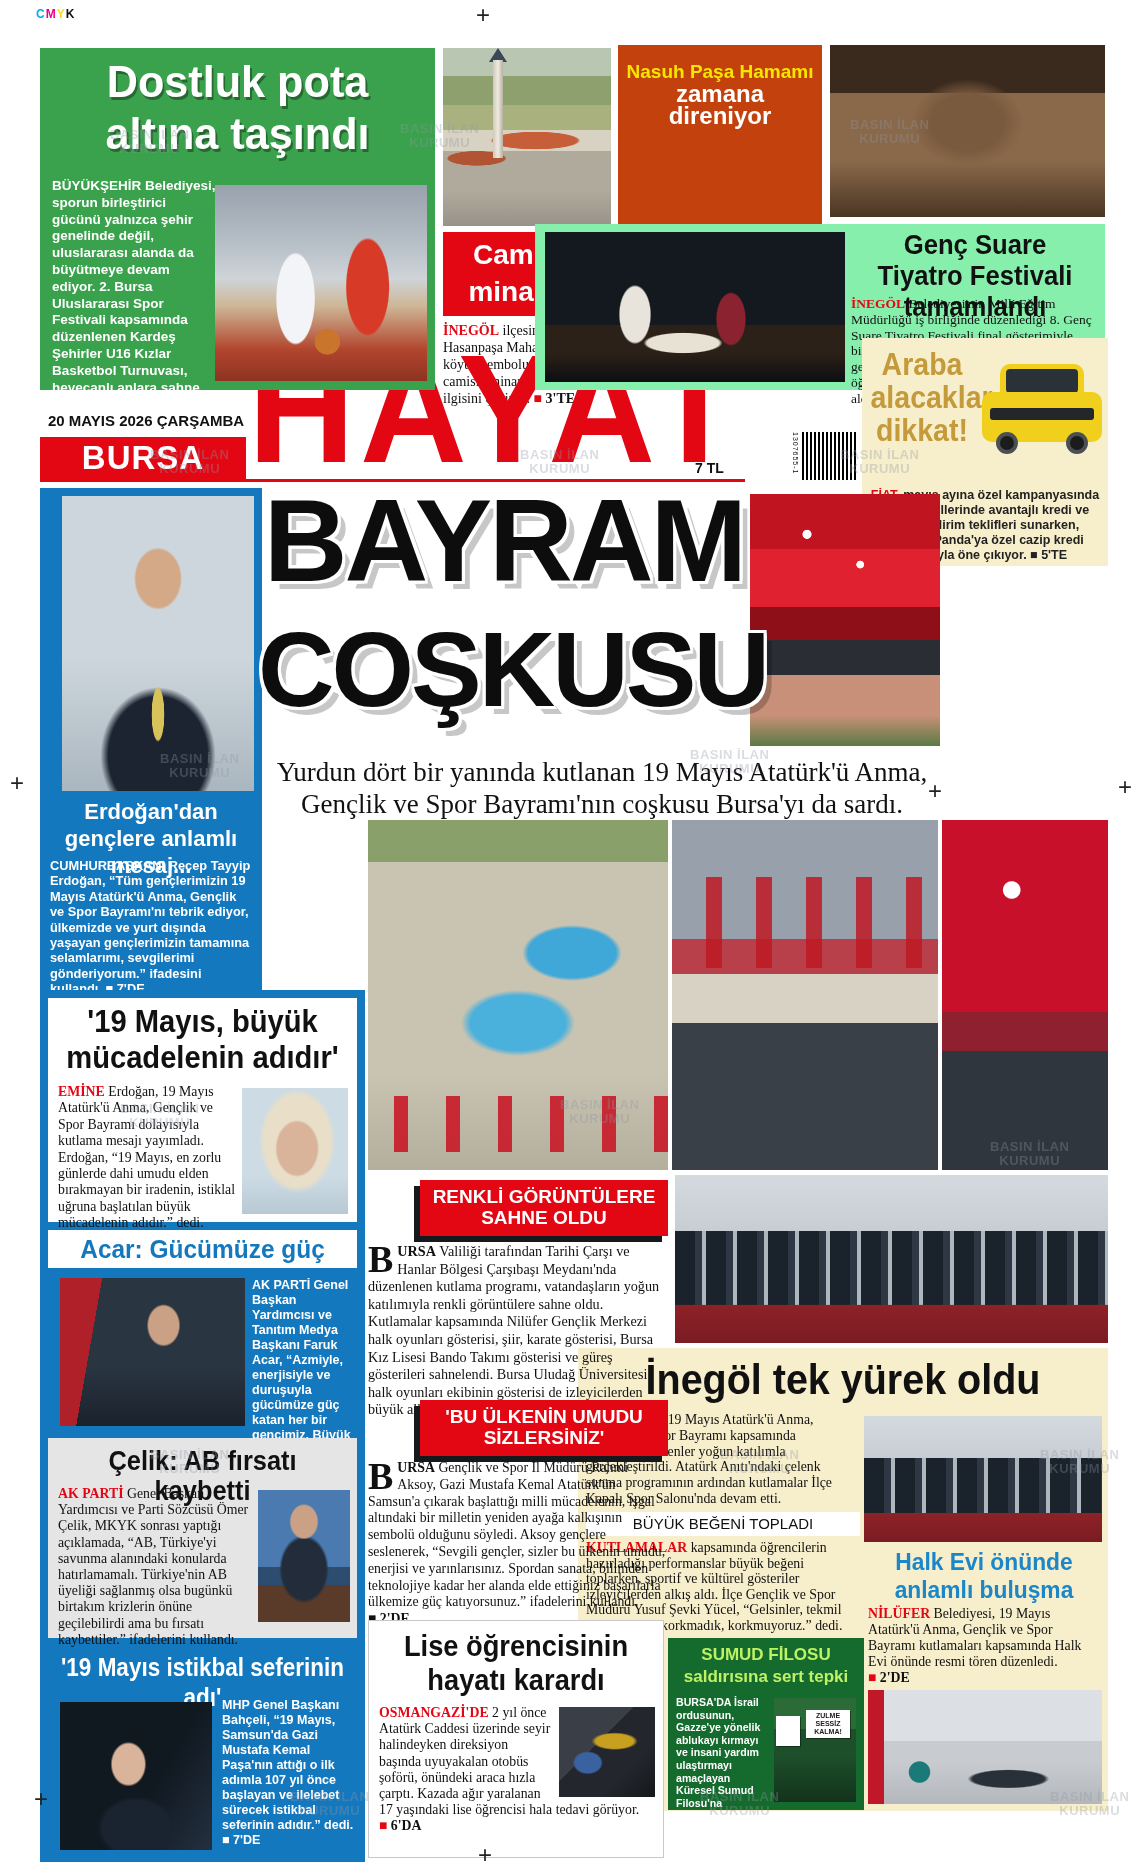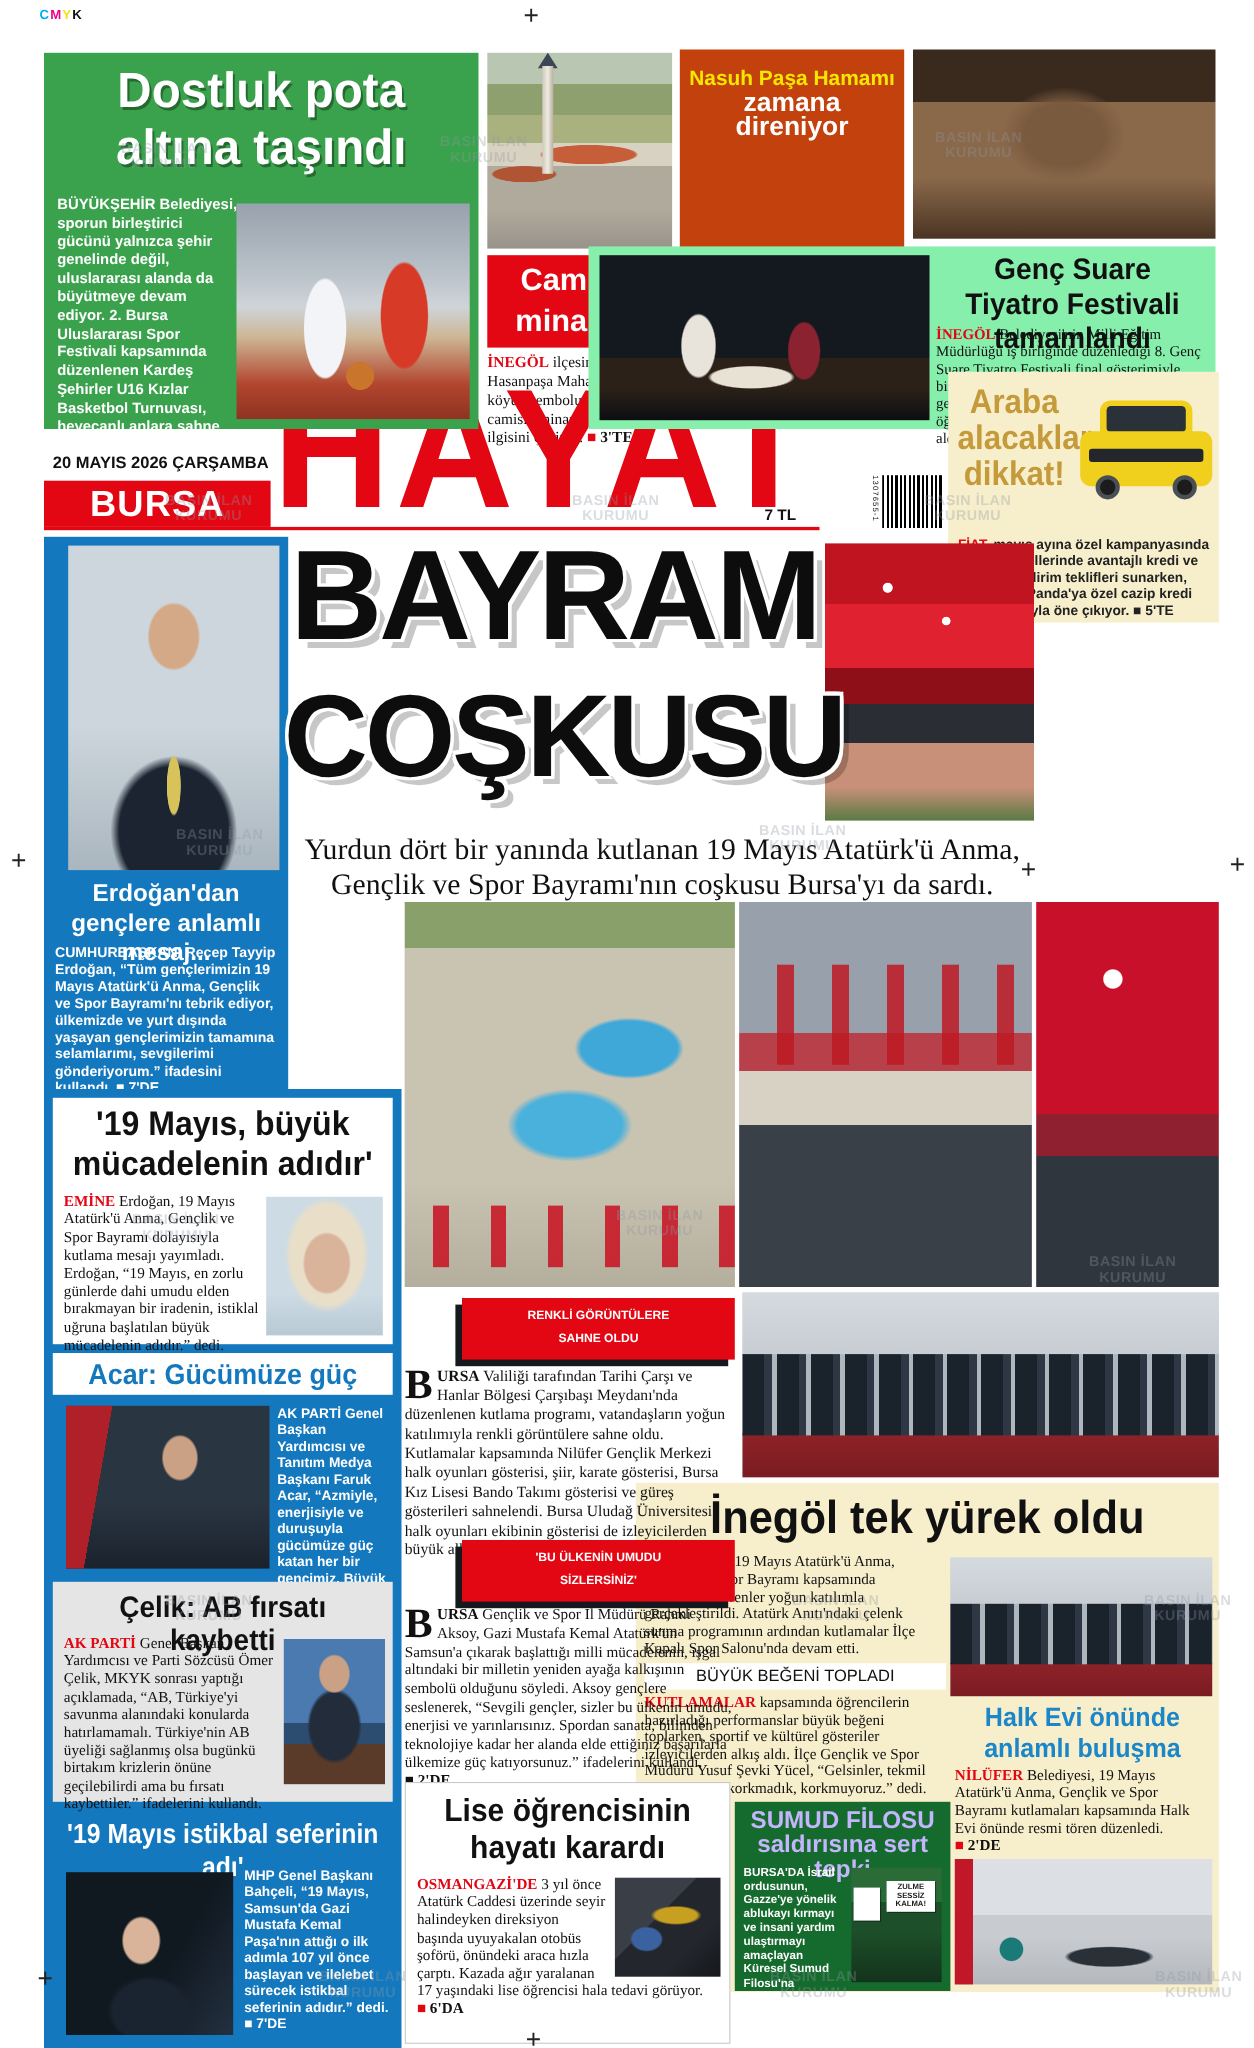--- a/index.html
+++ b/index.html
@@ -128,21 +128,21 @@
   .gray-box-head { color:#111; font-weight:900; font-size:27px; line-height:31px; text-align:center;
                    transform:scaleX(.95); transform-origin:center; }
   .gold-head { color:#c49a3a; font-weight:900; font-size:31px; line-height:33px; text-align:center;
                transform:scaleX(.92); transform-origin:center; }
   .main-head { color:#0d0d0d; font-weight:900; text-align:center; letter-spacing:-3px;
                text-shadow:-3px -3px 0 #fff,3px -3px 0 #fff,-3px 3px 0 #fff,3px 3px 0 #fff,0 -3px 0 #fff,0 3px 0 #fff,-3px 0 0 #fff,3px 0 0 #fff,8px 8px 0 rgba(0,0,0,.22); }
   .sub-head { font-family:"Liberation Serif", serif; font-weight:normal; font-size:27px; line-height:32px;
               text-align:center; color:#111; }
   .white-on-blue-head { color:#fff; font-weight:800; font-size:22px; line-height:27px; text-align:center; }
   .box-black-head { color:#111; font-weight:900; text-align:center; transform:scaleX(.94); transform-origin:center; }
-  .banner { background:#e30613; color:#fff; font-weight:800; font-size:11px; line-height:21px;
+  .banner { background:#e30613; color:#fff; font-weight:800; font-size:19px; line-height:21px;
             text-align:center; box-shadow:-6px 6px 0 #15191e; padding-top:6px; z-index:2; }
   .drop { float:left; font-family:"Liberation Serif", serif; font-weight:bold; font-size:38px;
           line-height:32px; padding-right:4px; }
   .blue-head { color:#1478be; font-weight:900; font-size:26px; line-height:38px; text-align:center;
                transform:scaleX(.94); transform-origin:center; }
   .halkevi-head { color:#1b86c8; font-weight:900; font-size:24px; line-height:28px; text-align:center;
                   transform:scaleX(.95); transform-origin:center; }
 
   
   .b-white { color:#fff; font-weight:bold; }
@@ -331,27 +331,27 @@
       <span class="ref rq">■ 2'DE</span>
     </div>
     <div class="ph ph-halkevi" style="left:290px;top:342px;width:234px;height:114px;"></div>
   </div>
 
   <div class="abs" style="left:368px;top:1620px;width:296px;height:238px;background:#fff;border:1px solid #c8c8c8;z-index:2;">
     <div class="box-black-head" style="padding-top:8px;font-size:29px;line-height:34px;">Lise öğrencisinin hayatı karardı</div>
     <div class="ser b-dark" style="position:absolute;left:10px;top:84px;width:276px;font-size:13.8px;line-height:16.2px;">
       <div class="ph ph-bus" style="position:relative;float:right;width:96px;height:90px;margin:2px 0 4px 6px;"></div>
       <span class="lead lr">OSMANGAZİ'DE</span>
-      <span>3 yıl önce Atatürk Caddesi üzerinde seyir halindeyken direksiyon başında uyuyakalan otobüs şoförü, önündeki araca hızla çarptı. Kazada ağır yaralanan 17 yaşındaki lise öğrencisi hala tedavi görüyor.</span>
+      <span>2 yıl önce Atatürk Caddesi üzerinde seyir halindeyken direksiyon başında uyuyakalan otobüs şoförü, önündeki araca hızla çarptı. Kazada ağır yaralanan 17 yaşındaki lise öğrencisi hala tedavi görüyor.</span>
       <span class="ref rq">■ 6'DA</span>
     </div>
   </div>
 
   <div class="abs" style="left:668px;top:1638px;width:196px;height:172px;background:#156b2d;z-index:3;">
-    <div class="ctr" style="color:#c4b5fd;font-weight:900;font-size:22px;line-height:22px;padding-top:6px;">
+    <div class="ctr" style="color:#bef264;font-weight:900;font-size:17px;line-height:22px;padding-top:6px;">
       <div>SUMUD FİLOSU</div>
       <div>saldırısına sert tepki</div>
     </div>
     <div class="abs b-white" style="left:8px;top:58px;width:94px;font-size:10.6px;line-height:12.6px;">
       <span class="lead">BURSA'DA</span>
       <span>İsrail ordusunun, Gazze'ye yönelik ablukayı kırmayı ve insani yardım ulaştırmayı amaçlayan Küresel Sumud Filosu'na saldırısına tepki gösterildi.</span>
       <span class="ref">■ 3'TE</span>
     </div>
     <div class="ph ph-protest" style="left:106px;top:60px;width:82px;height:104px;">
       <div class="sign" style="left:2px;top:18px;width:24px;height:30px;"></div>

